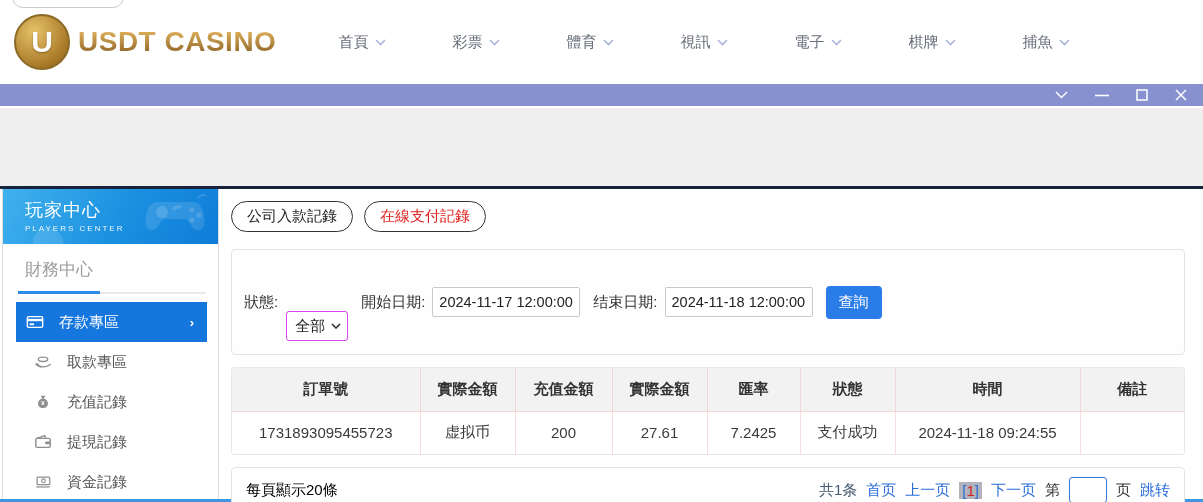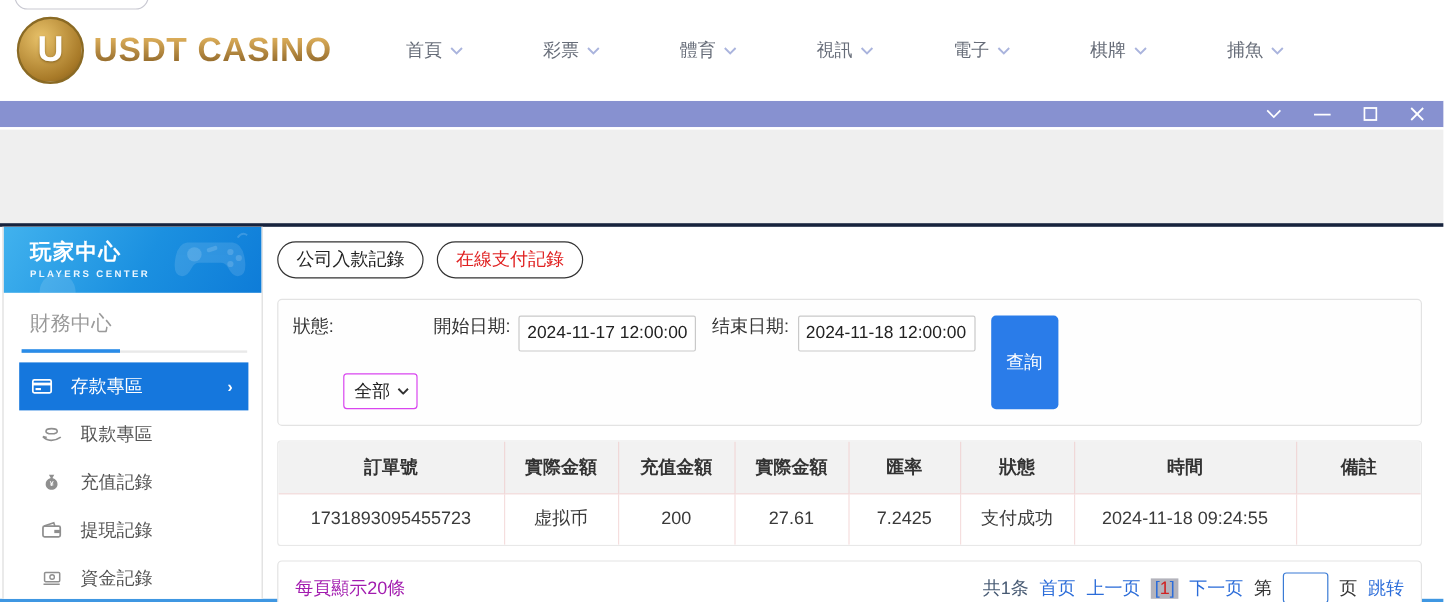--- a/index.html
+++ b/index.html
@@ -31,21 +31,21 @@
   .white-gap { height:2px; background:#fff; }
   .gray-band { height:78px; background:#efefef; }
 
   
   .main-section { display:flex; height:313px; border-top:3px solid #17233d; background:#fff; }
 
   
   .sidebar { width:217px; flex:0 0 217px; border-left:1px solid #ddd; border-right:1px solid #ddd;
     margin-left:2px; background:#fff; overflow:hidden; }
   .sidebar-header { position:relative; height:55px; padding:9px 0 4px 22px;
-    background:linear-gradient(120deg,#41b2ee 0%, #1b90e0 55%, #0e7cd8 100%); overflow:hidden;font-weight:bold; }
+    background:linear-gradient(120deg,#41b2ee 0%, #1b90e0 55%, #0e7cd8 100%); overflow:hidden; }
   .sidebar-title { color:#fff; font-size:18px; letter-spacing:1px; }
   .sidebar-subtitle { color:#eaf6ff; font-size:8px; letter-spacing:2px; margin-top:2px; }
   .gamepad-wm { position:absolute; right:4px; top:3px; opacity:.55; }
   .ball-wm { position:absolute; left:30px; bottom:-14px; width:30px; height:30px; border-radius:50%;
     background:rgba(255,255,255,.12); }
   .section-title { margin:14px 0 0 22px; font-size:17px; color:#9a9a9a; height:24px; }
   .side-divider { margin:10px 12px 8px 15px; height:2px; background:#e9e9e9; position:relative; }
   .side-divider .accent { position:absolute; left:0; top:-1px; height:3px; width:82px; background:#2a8ce8; }
   .menu { list-style:none; padding:0 11px 0 13px; }
   .menu-item { height:40px; display:flex; align-items:center; gap:15px; padding:0 12px 0 18px;
@@ -56,21 +56,21 @@
   .menu-item .mi-arrow { position:absolute; right:13px; color:#fff; font-size:13px; font-weight:bold; }
 
   
   .content { flex:1; padding:10px 18px 0 12px; }
   .tabs { display:flex; gap:11px; margin-top:2px; }
   .tab-pill { border:1px solid #333; border-radius:16px; background:#fff; padding:5px 15px;
     font-size:15px; color:#222; cursor:pointer; }
   .tab-pill.active { color:#e02020; }
 
   .filter-box { margin-top:17px; border:1px solid #e3e3e3; border-radius:4px; background:#fefefe;
-    padding:13px 12px; display:flex; }
+    padding:13px 12px; display:flex; align-items:center; }
   .f-label { font-size:15px; color:#333; }
   .f-select { margin-left:8px; width:62px; height:30px; border:1px solid #d946ef; border-radius:3px;
     background:#fff; display:flex; align-items:center; justify-content:space-between;
     padding:0 6px 0 8px; font-size:15px; color:#222; cursor:pointer;margin-top:48px; }
   .f-input { height:30px; width:148px; border:1px solid #c9c9c9; border-radius:2px; margin-left:7px;
     font-size:14.5px; color:#222; padding:0 6px; font-family:inherit; }
   .gap-l { margin-left:13px; }
   .search-btn { margin-left:13px; background:#2a7ce9; color:#fff; border:none; border-radius:4px;
     padding:7px 13px; font-size:15px; cursor:pointer; font-family:inherit; }
 
@@ -78,21 +78,21 @@
   table { width:100%; border-collapse:collapse; table-layout:fixed; }
   th { height:43px; background:#f2f2f2; font-size:15px; color:#333; font-weight:bold;
     border-right:1px solid #f0d8d8; border-bottom:1px solid #f0d8d8; }
   th:last-child { border-right:none; }
   td { height:43px; background:#fff; font-size:15px; color:#3a3a3a; text-align:center;
     border-right:1px solid #f5dede; }
   td:last-child { border-right:none; }
 
   .pager-box { margin-top:12px; border:1px solid #e3e3e3; border-radius:4px; background:#fff;
     height:46px; display:flex; align-items:center; justify-content:space-between; padding:0 14px; }
-  .pager-left { font-size:15px; color:#a21caf; }
+  .pager-left { font-size:15px; color:#000000; }
   .pager-right { display:flex; align-items:center; gap:9px; font-size:15px; }
   .pg-total { color:#475a73; }
   .pg-link { color:#2b6cd9; cursor:pointer; text-decoration:none; }
   .pg-current { background:#b3b3bc; padding:0 3px; cursor:default; }
   .pg-current .br { color:#2b6cd9; }
   .pg-current .num { color:#d02222; }
   .pg-text { color:#333; }
   .pg-input { width:38px; height:26px; border:1px solid #3a7bd5; border-radius:3px; font-size:14px;
     text-align:center; font-family:inherit; }
 

